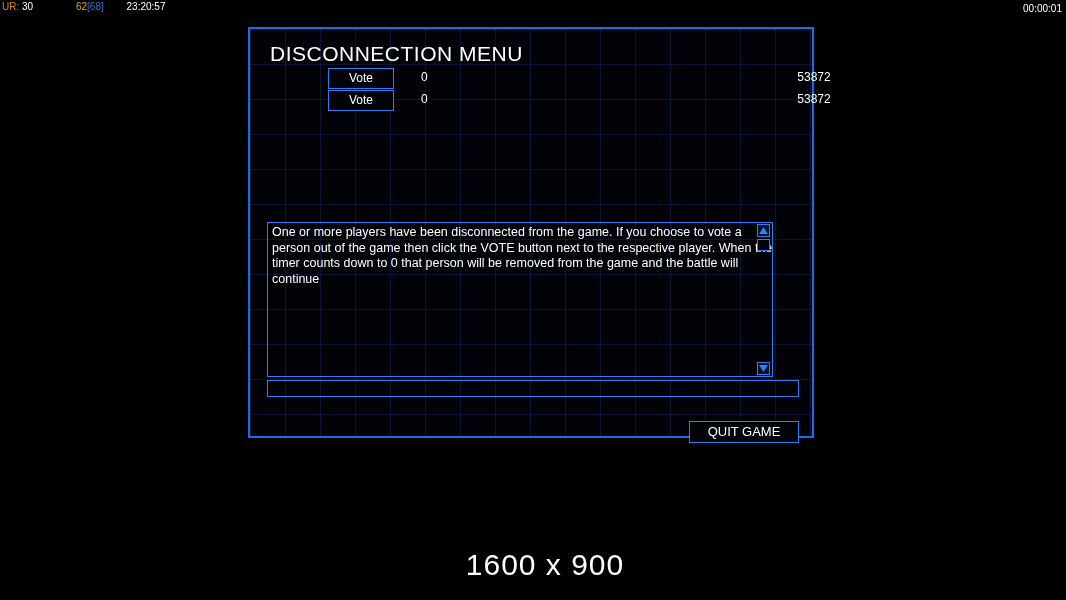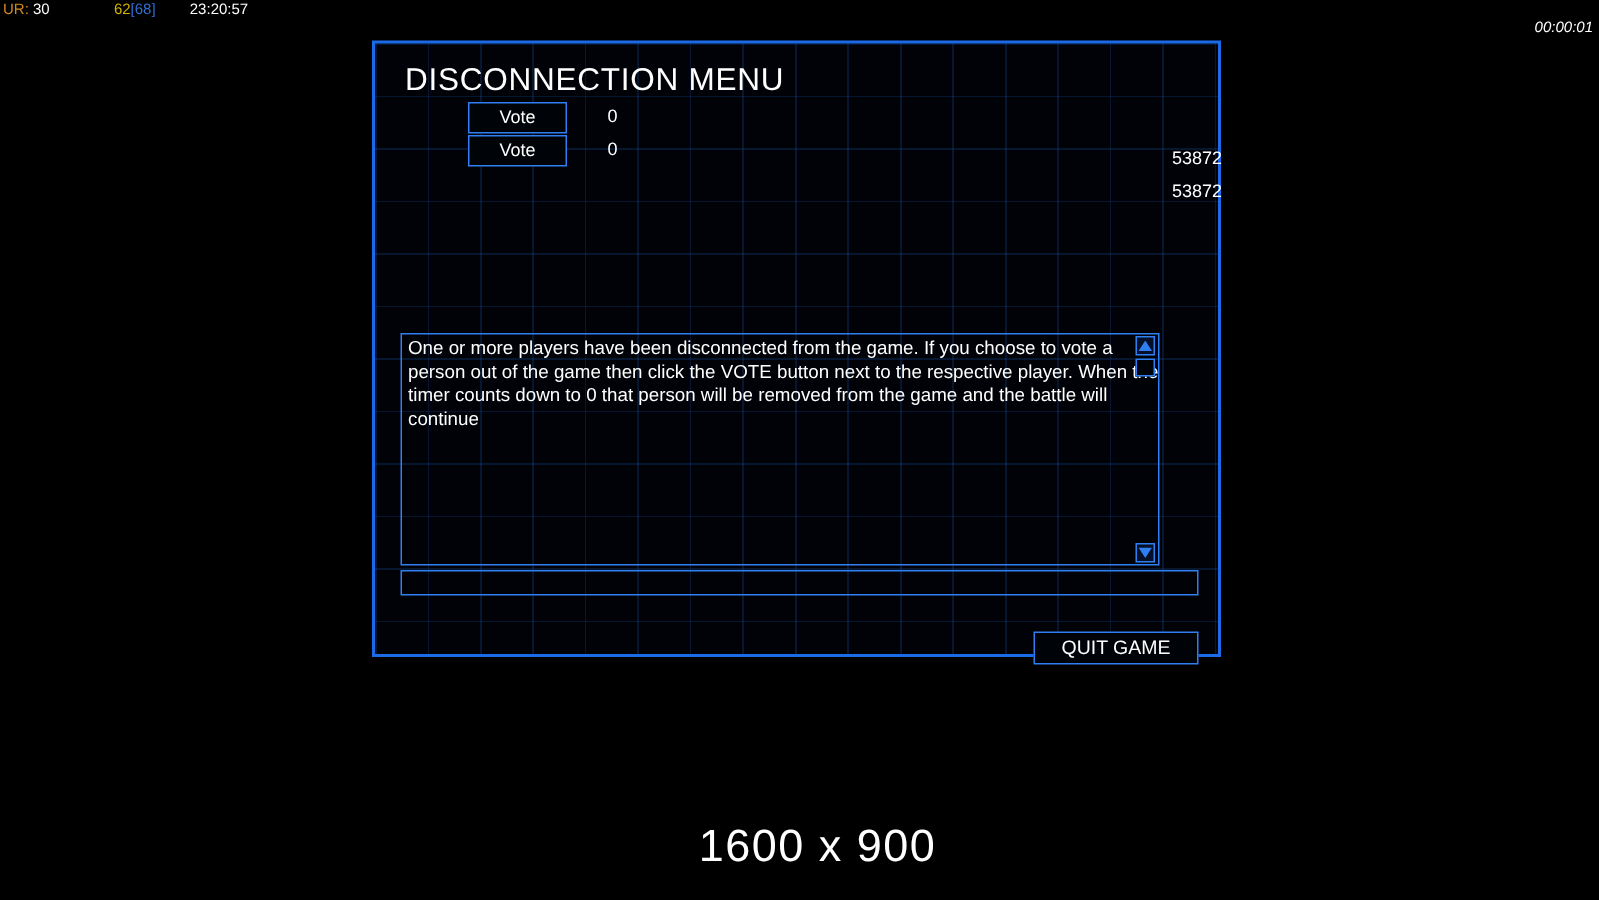--- a/index.html
+++ b/index.html
@@ -26,23 +26,22 @@
     line-height: 13px;
     font-family: "Liberation Sans", sans-serif;
     white-space: nowrap;
   }
   #hud .hud-left {
     position: absolute;
     left: 2px; top: 0;
   }
   #hud .hud-right {
     position: absolute;
-    right: 4px; top: 12px;
-    color: #ffffff;
-    font-style: italic;
+    right: 4px; top: 2px;
+    color: #ffffff;
   }
   .hud-label { color: #cf8a1e; }
   .hud-fps { color: #ffffff; }
   .hud-fps2 { color: #d4b400; padding-left: 40px; }
   .hud-paren { color: #2f6fd0; }
   .hud-time { color: #ffffff; margin-left: 20px; }
 
   
   #dialog {
     position: absolute;
@@ -64,21 +63,21 @@
     top: 13px;
     font-size: 21px;
     letter-spacing: 0.5px;
     color: #ffffff;
     font-family: "Liberation Sans", sans-serif;
   }
 
   
   #player-list {
     position: absolute;
-    left: 18px;
+    left: 34px;
     top: 39px;
     width: 532px;
     padding-left: 44px;
   }
   .player-row {
     position: relative;
     height: 22px;
     margin-bottom: 0px;
   }
   .vote-btn {
@@ -111,21 +110,20 @@
     color: #ffffff;
   }
   .p-id {
     position: absolute;
     left: 440px;
     top: 2px;
     width: 92px;
     text-align: center;
     font-size: 12px;
     color: #ffffff;
-    margin-top: 28px;
   }
 
   
   #message-pane {
     position: absolute;
     left: 17px;
     top: 193px;
     width: 506px;
     height: 155px;
     border: 1px solid #2f7ff2;

